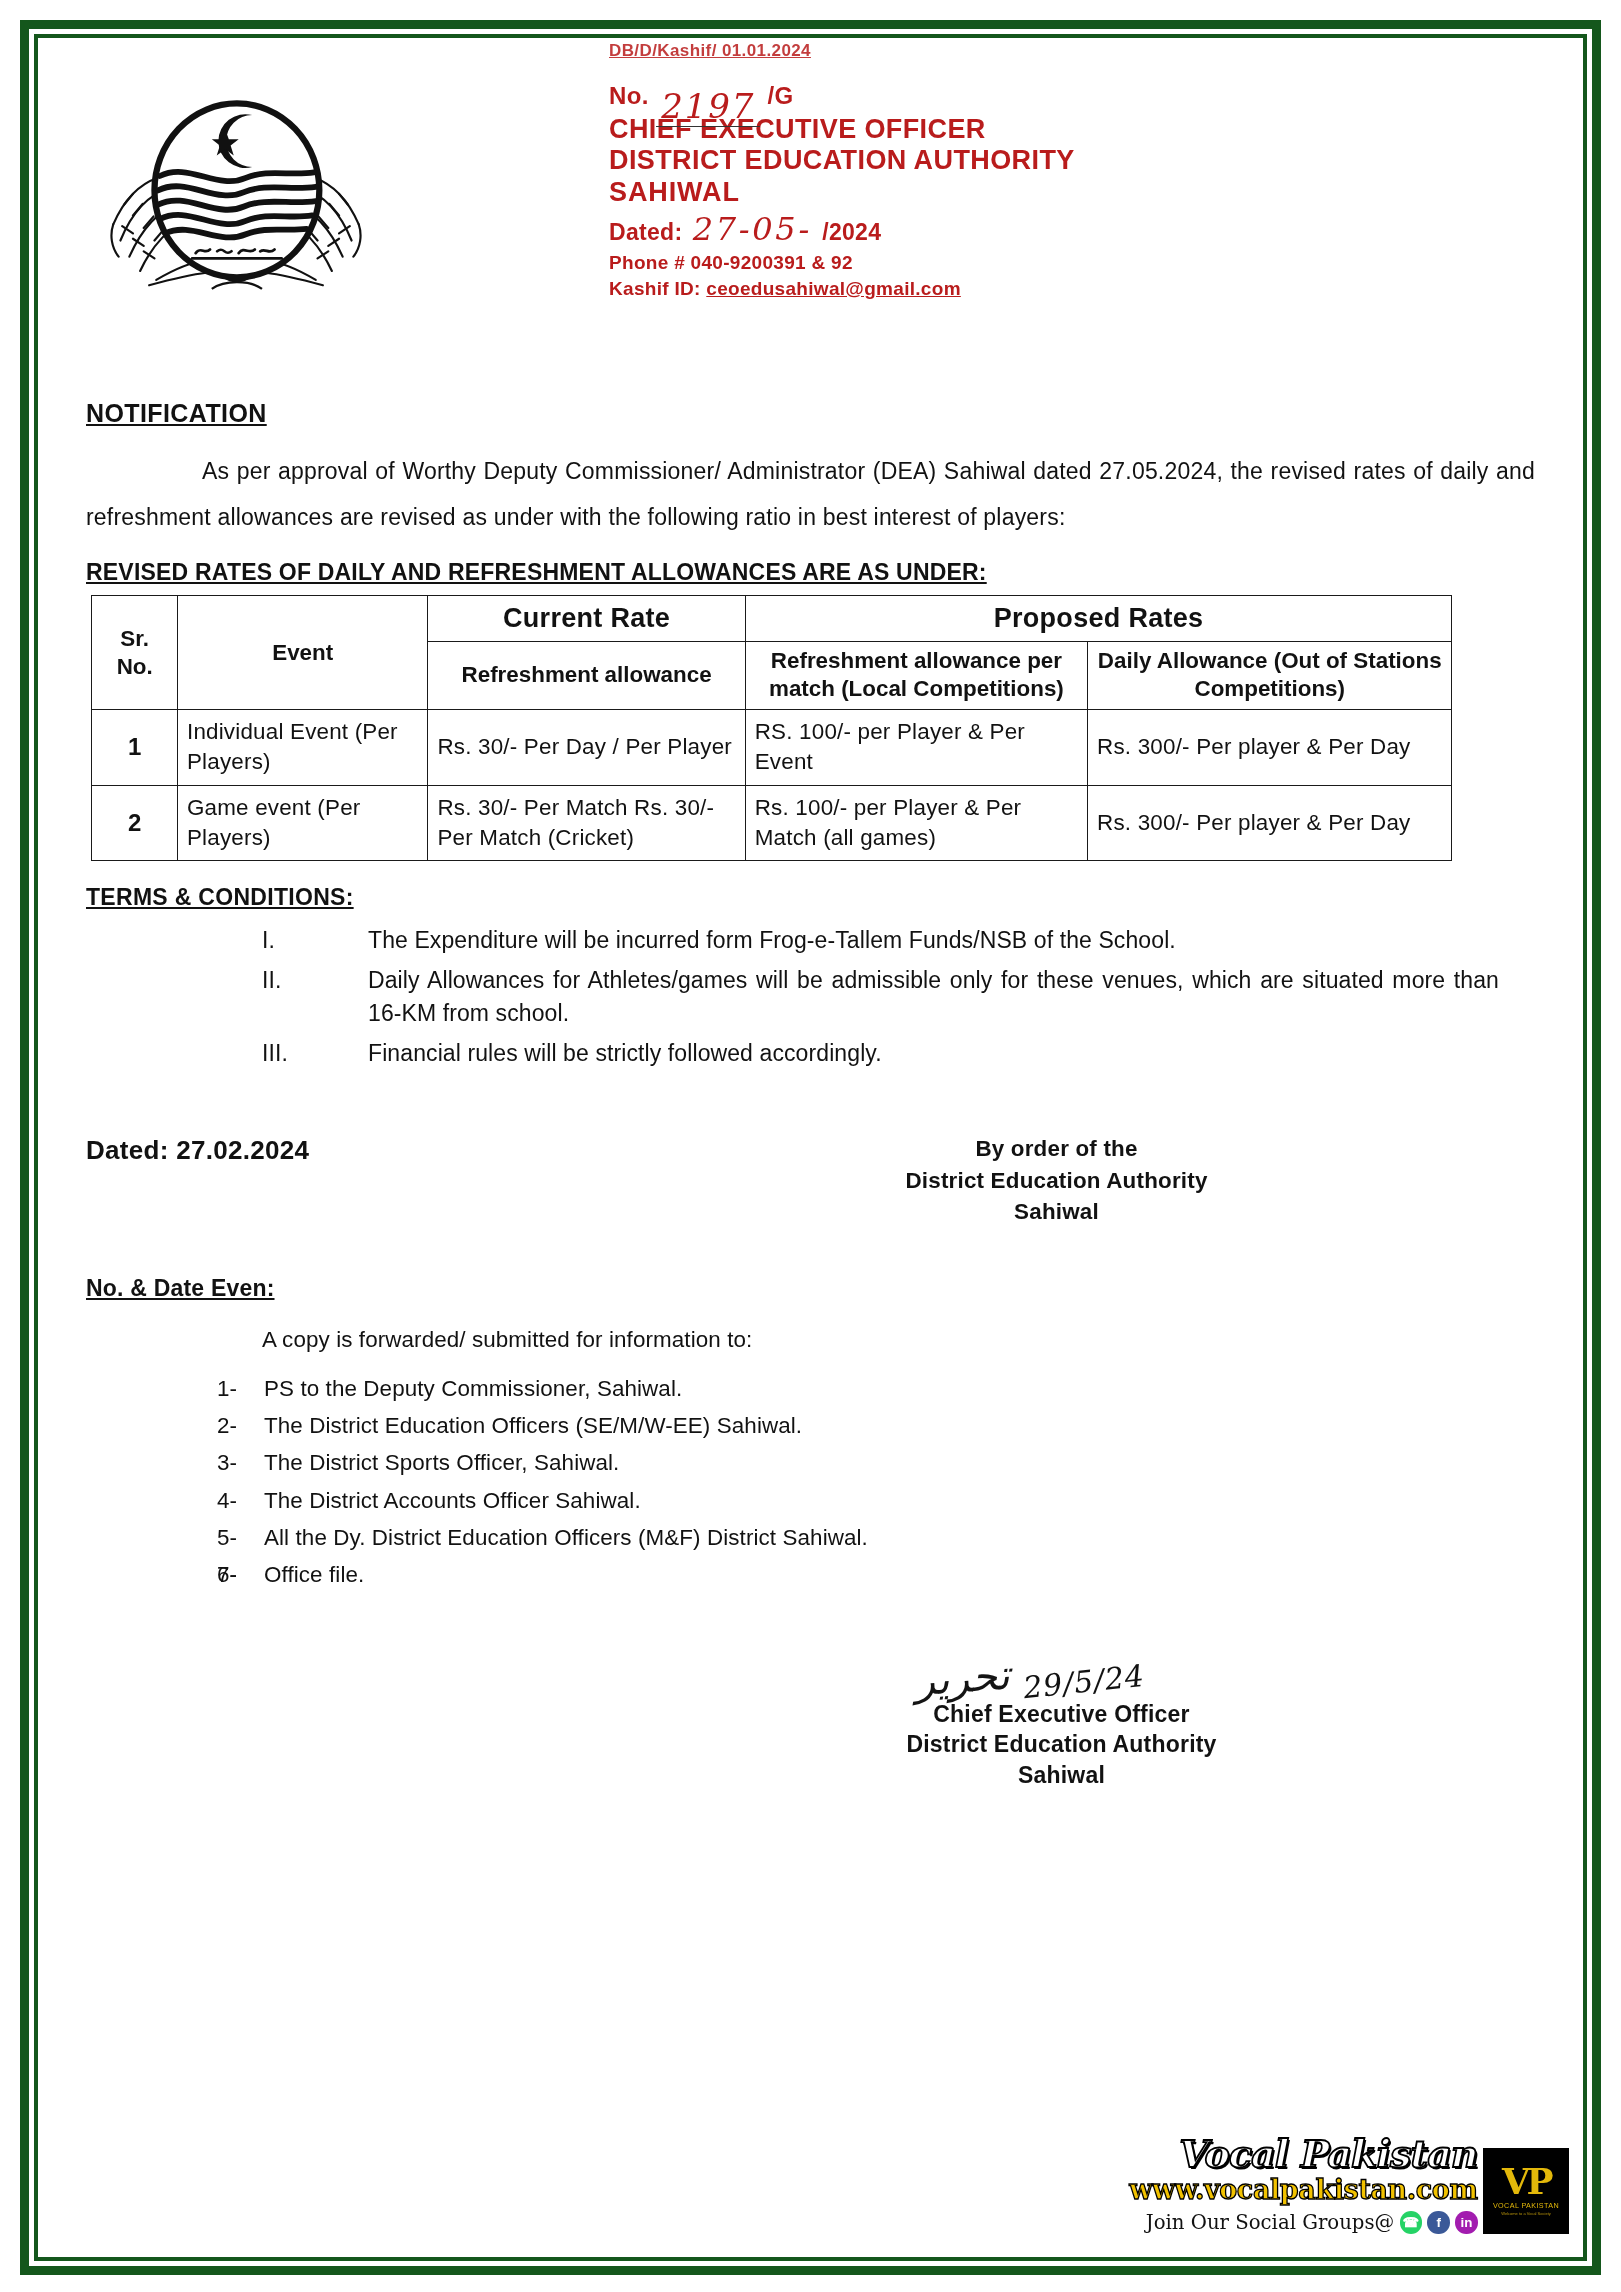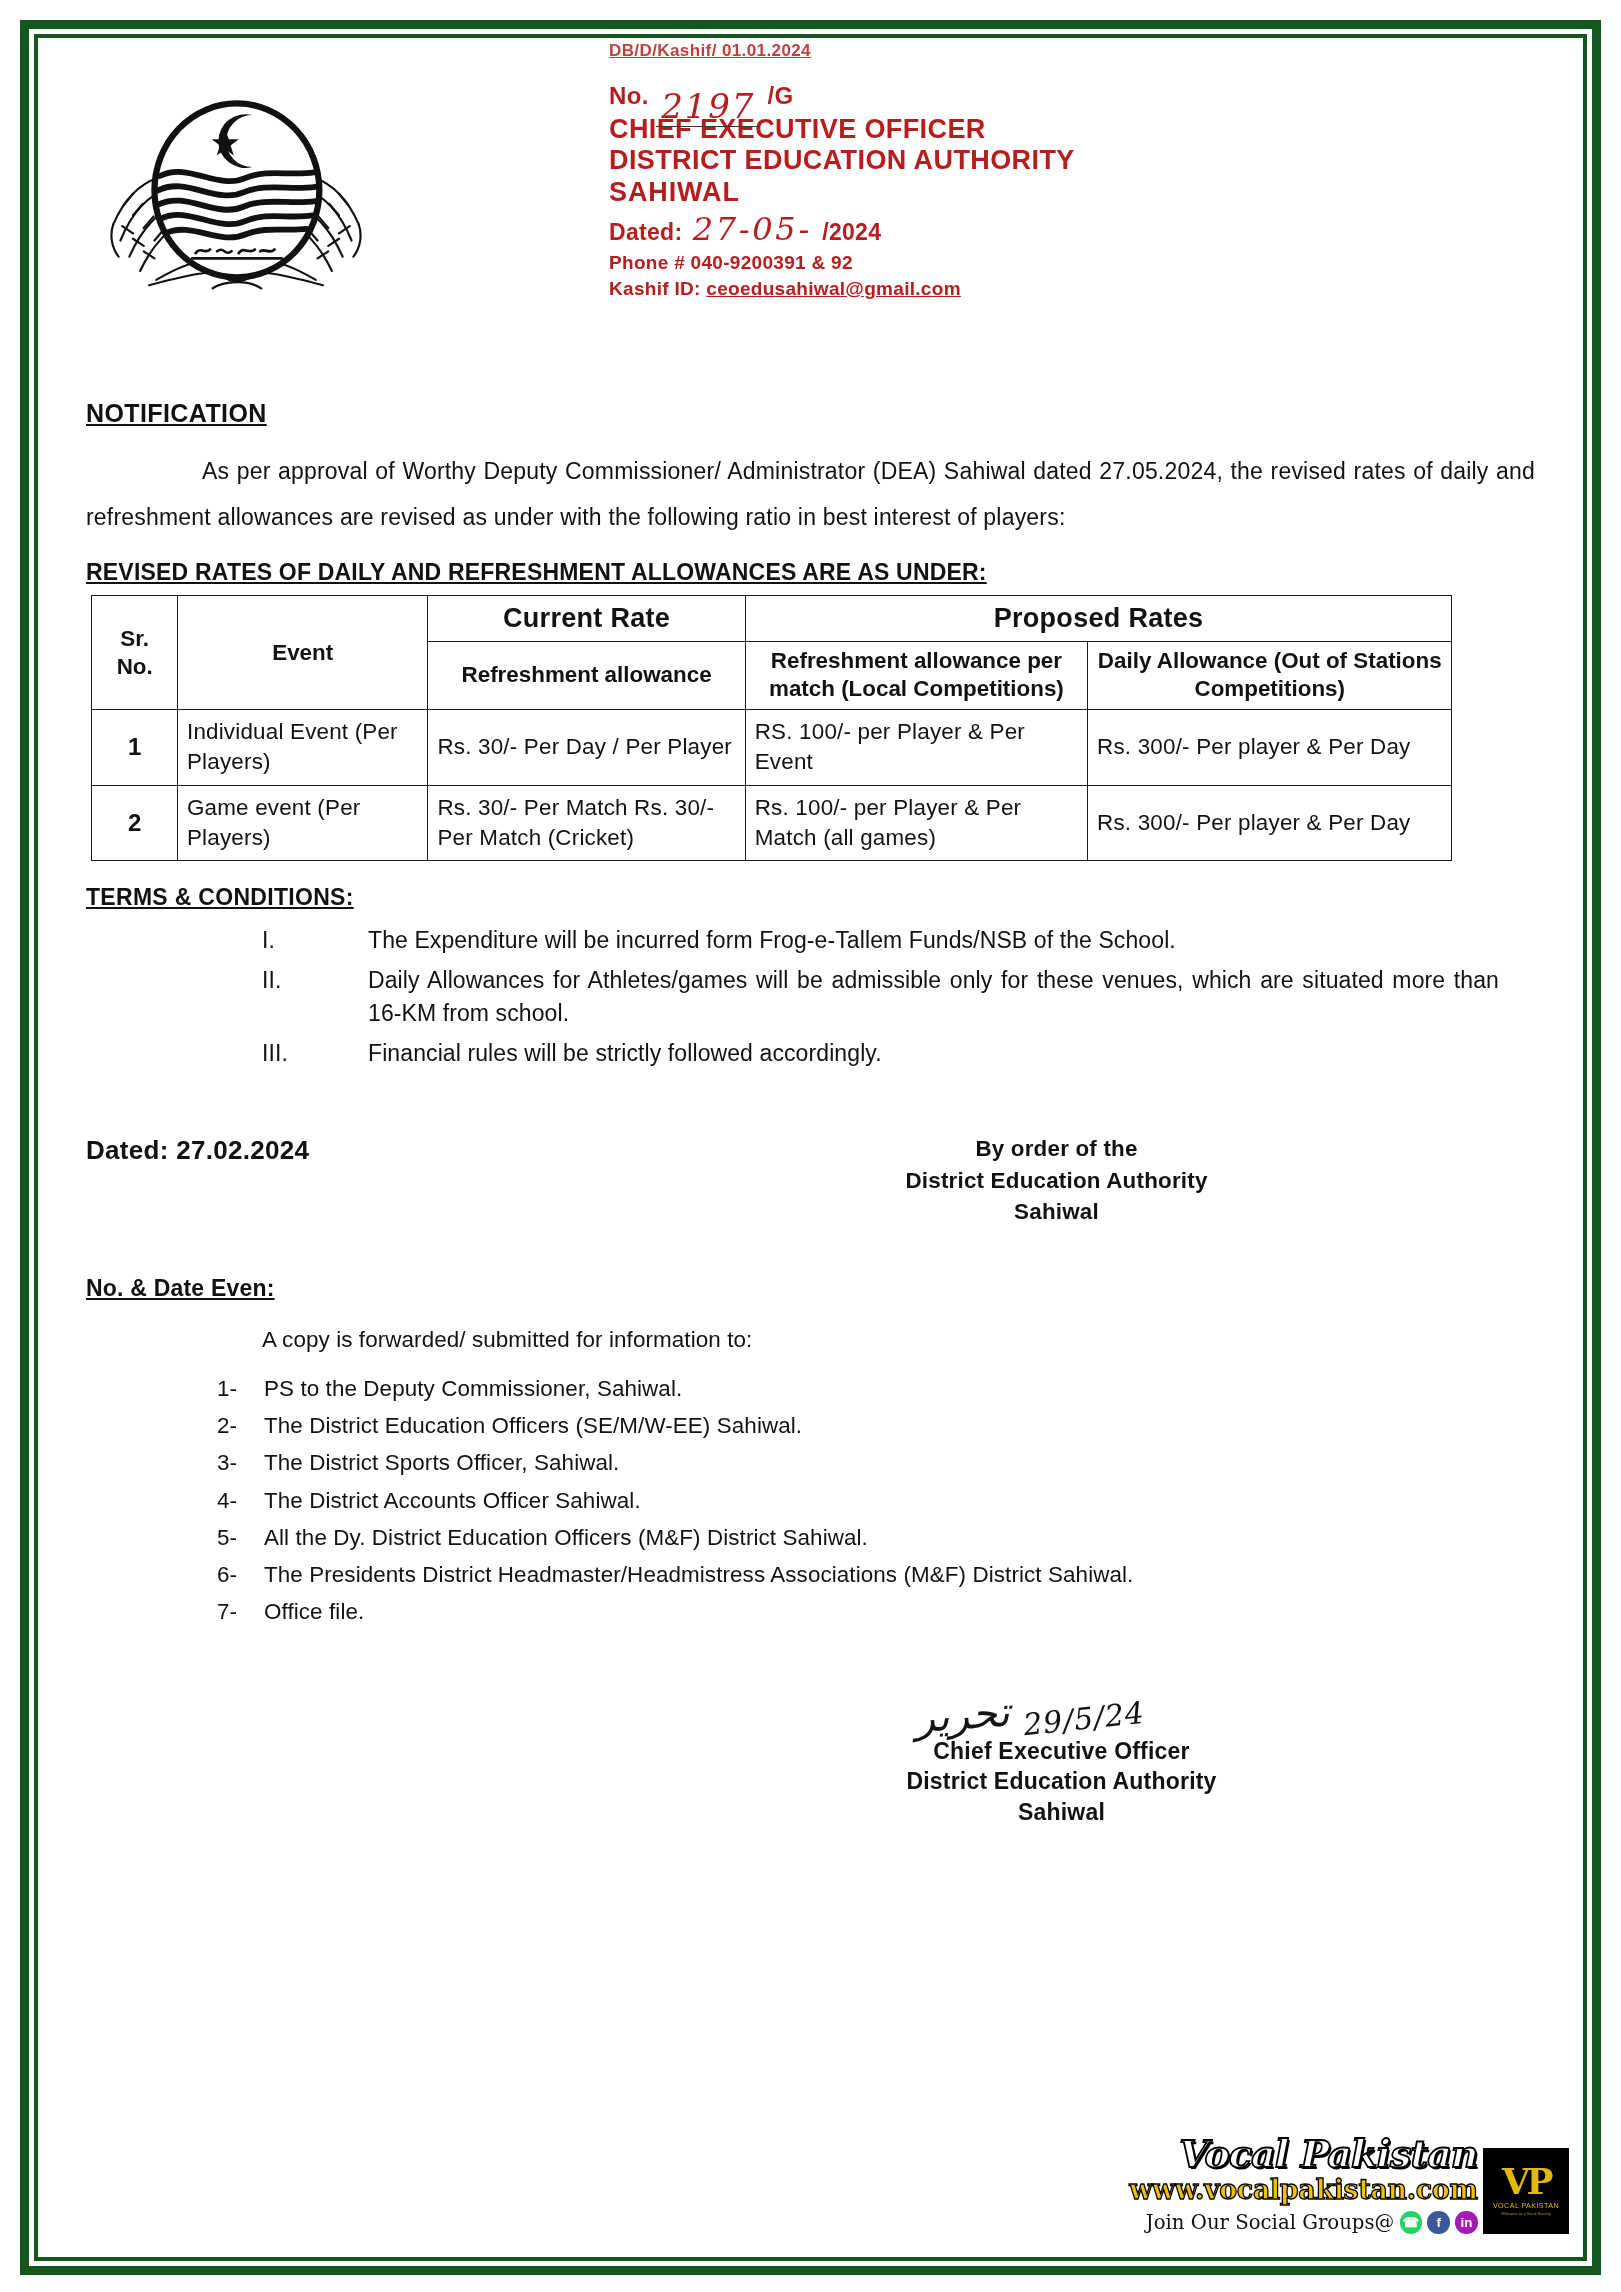--- a/index.html
+++ b/index.html
@@ -596,21 +596,20 @@
       <li>
         <span class="num">4-</span>
         <span>The District Accounts Officer Sahiwal.</span>
       </li>
       <li>
         <span class="num">5-</span>
         <span>All the Dy. District Education Officers (M&amp;F) District Sahiwal.</span>
       </li>
       <li>
         <span class="num">6-</span>
-        <span>The Presidents District Headmaster/Headmistress Associations (M&amp;F) District Sahiwal.</span>
       </li>
       <li>
         <span class="num">7-</span>
         <span>Office file.</span>
       </li>
     </ul>
 
     <div class="sign-block">
       <div>
         <span class="sign-scribble">تحریر</span>

